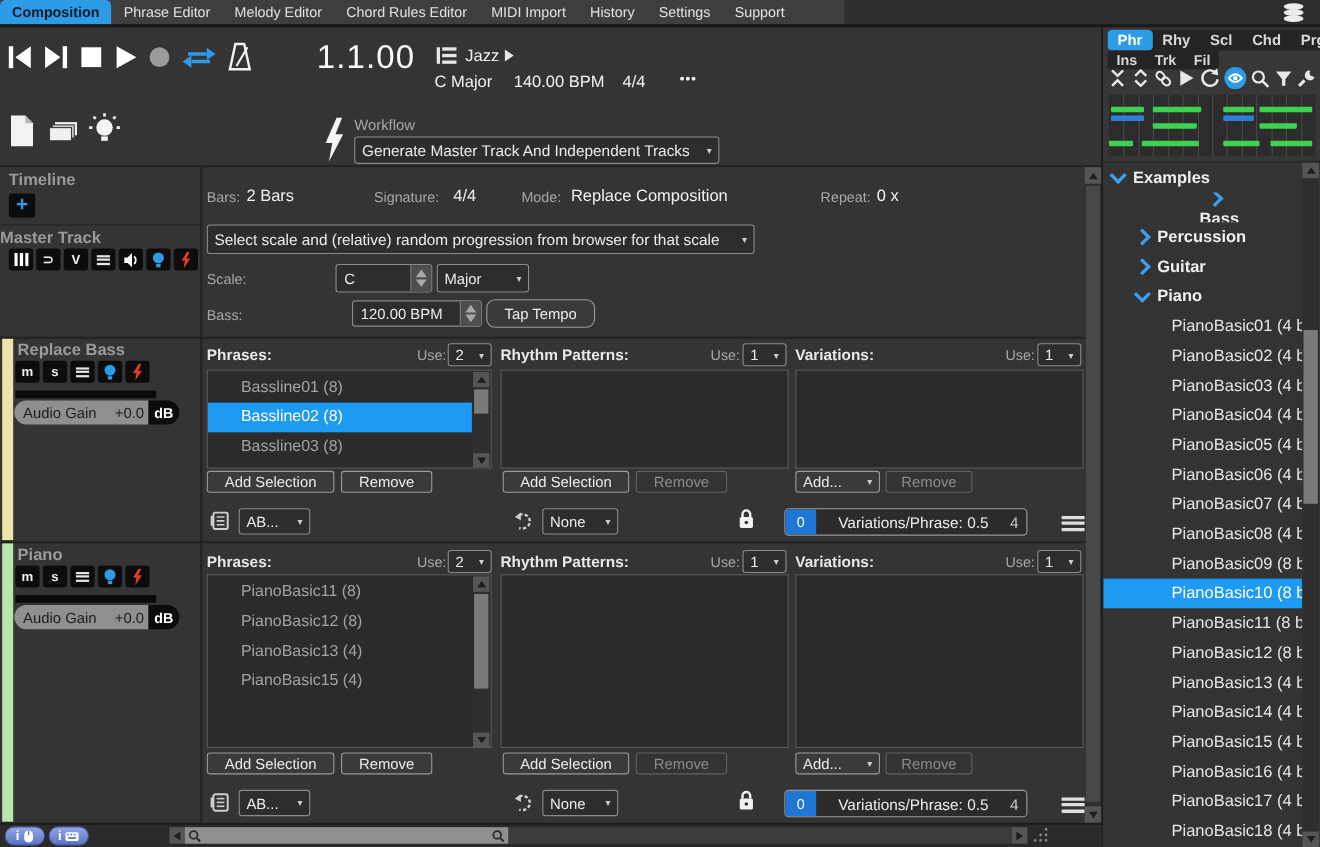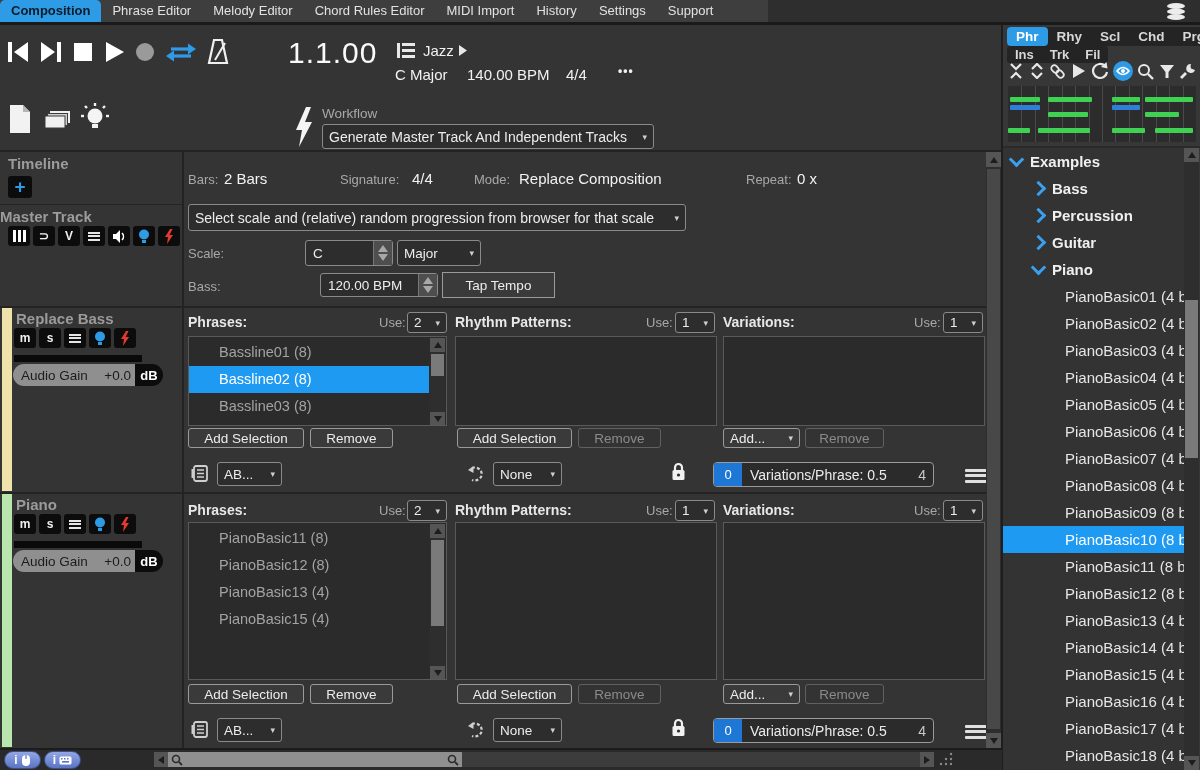--- a/index.html
+++ b/index.html
@@ -63,21 +63,21 @@
         transform:rotate(-45deg);margin-right:8px;flex:0 0 auto;}
   .chev.down{transform:rotate(45deg);margin-top:-4px;}
   .note{position:absolute;height:5px;border-radius:1px;}
   .note.green{background:#3ed152;}
   .note.blue{background:#2e7fd8;}
   .gridline{position:absolute;top:0;bottom:0;width:1px;background:#4a4a4a;}
   .burger{width:22px;cursor:pointer;}
   .burger div{height:3px;background:#e0e0e0;margin:2.5px 0;border-radius:1px;}
   .slider{display:flex;align-items:center;background:#2b2b2b;border:1px solid #9a9a9a;border-radius:4px;box-sizing:border-box;overflow:hidden;}
   .slider .seg{width:28px;align-self:stretch;background:#1e77d4;color:#fff;font-size:13px;display:flex;align-items:center;justify-content:center;}
-  .slider .sl{margin-left:8px;font-size:14px;color:#ececec;}
+  .slider .sl{margin-left:20px;font-size:14px;color:#ececec;}
   .slider .sr{margin-left:auto;padding-right:7px;font-size:14px;color:#c8c8c8;}
   .pill{height:18px;border-radius:9px;background:linear-gradient(#93a7e6,#5a74c4);border:1px solid #3c4d87;
         display:flex;align-items:center;justify-content:center;gap:3px;color:#fff;font-size:12px;font-weight:bold;box-sizing:border-box;}
   .divider{background:#232323;position:absolute;}
 </style>
 </head>
 <body>
 
 <div id="root">
 
@@ -311,21 +311,21 @@
     <span class="caret">▾</span>
   </div>
   <div class="a lbl" style="left:188px;top:279px">Bass:</div>
   <div class="a spin" style="left:320px;top:273px;width:118px;height:24px">
     <span>120.00 BPM</span>
     <span class="arrows">
         <span class="u"></span>
         <span class="d"></span>
       </span>
   </div>
-  <div class="a btn" style="left:442px;top:272px;width:113px;height:26px;border-radius:0">Tap Tempo</div>
+  <div class="a btn" style="left:442px;top:272px;width:99px;height:26px;border-radius:8px">Tap Tempo</div>
 
   <div class="a bold" style="left:188px;top:314px;font-size:14px">Phrases:</div>
   <div class="a lbl" style="left:379px;top:315px">Use:</div>
   <div class="a dd" style="left:407px;top:312px;width:40px;height:21px">
     <span>2</span>
     <span class="caret">▾</span>
   </div>
   <div class="a bold" style="left:455px;top:314px;font-size:14px">Rhythm Patterns:</div>
   <div class="a lbl" style="left:646px;top:315px">Use:</div>
   <div class="a dd" style="left:675px;top:312px;width:40px;height:21px">
@@ -578,21 +578,21 @@
       <div class="note green" style="left: 104px; top: 42px; width: 33px;"></div>
       <div class="note green" style="left: 147px; top: 42px; width: 38px;"></div>
     </div>
   <div class="divider" style="left:1003px;top:146px;width:197px;height:2px;background:#2a2a2a"></div>
 
   <div class="a" style="left:1003px;top:148px;width:181px;height:622px;background:#333;overflow:hidden" id="tree">
       <div class="trow" style="padding-left: 8px;">
         <span class="chev down"></span>
         <span class="glabel">Examples</span>
       </div>
-      <div class="trow" style="padding-left: 30px;">
+      <div class="trow" style="padding-left: 30px; flex-direction: column;">
         <span class="chev"></span>
         <span class="glabel">Bass</span>
       </div>
       <div class="trow" style="padding-left: 30px;">
         <span class="chev"></span>
         <span class="glabel">Percussion</span>
       </div>
       <div class="trow" style="padding-left: 30px;">
         <span class="chev"></span>
         <span class="glabel">Guitar</span>

